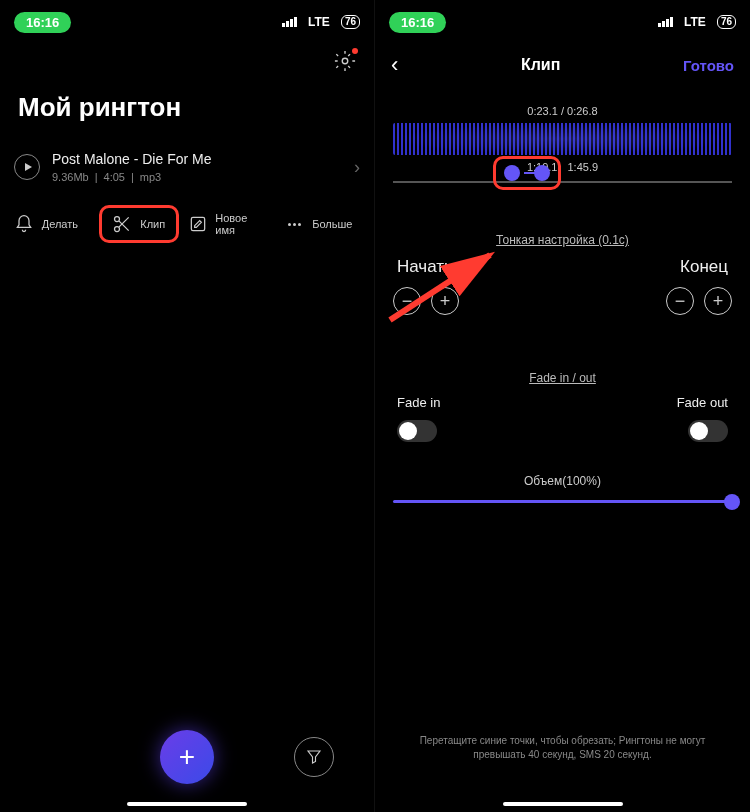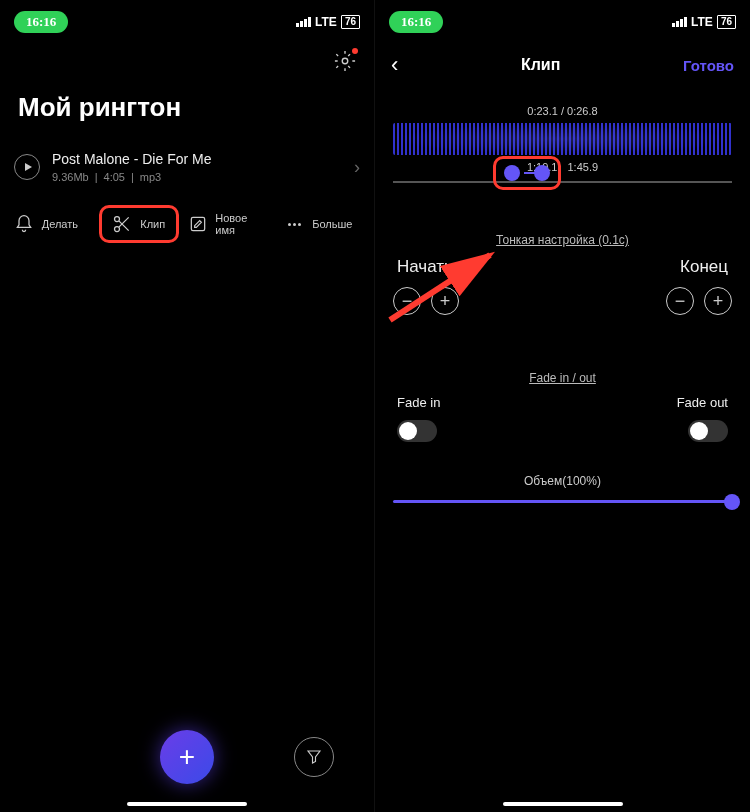--- a/index.html
+++ b/index.html
@@ -30,38 +30,37 @@
       font-size: 13px;
       font-weight: 600;
     }
     .time-pill {
       background: #30d158;
       color: #fff;
       padding: 3px 12px;
       border-radius: 14px;
       font-size: 13px;
       font-weight: 600;
-      font-family: Liberation Serif, serif;
     }
     .status-right {
       display: flex;
       align-items: center;
-      gap: 4px;
+      gap: 11px;
       font-size: 12px;
     }
     .signal-bars {
       display: inline-flex;
       gap: 1px;
       align-items: flex-end;
     }
     .bar { width: 3px; background: #fff; }
     .b1 { height: 4px; } .b2 { height: 6px; } .b3 { height: 8px; } .b4 { height: 10px; }
     .battery {
       border: 1px solid #fff;
-      border-radius: 1px;
+      border-radius: 6px;
       padding: 1px 3px;
       font-size: 10px;
       font-weight: 700;
       line-height: 1;
     }
 
     
     .nav-row {
       display: flex;
       justify-content: flex-end;
@@ -514,14 +513,15 @@
     <div class="toggle">
         <div class="toggle-knob"></div>
       </div>
   </div>
 
   <div class="vol-label">Объем(100%)</div>
   <div class="vol-track">
     <div class="vol-thumb"></div>
   </div>
 
+  <div class="hint-text">Перетащите синие точки, чтобы обрезать; Рингтоны не могут превышать 40 секунд, SMS 20 секунд.</div>
   <div class="home-indicator"></div>
 </div>
 
 </body></html>

